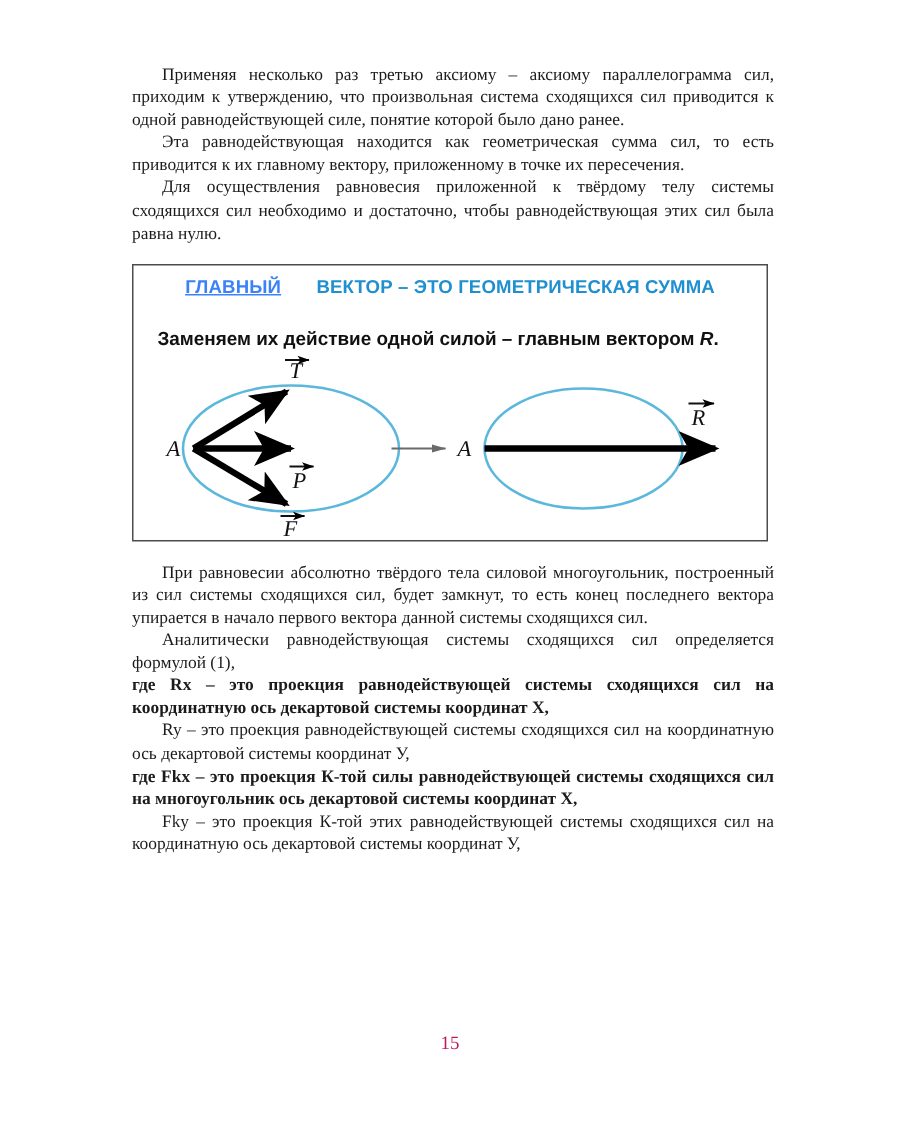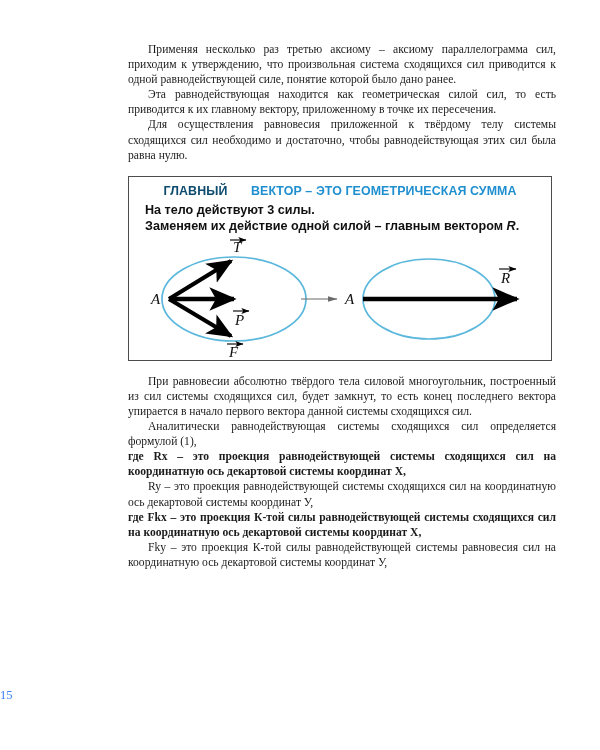--- a/index.html
+++ b/index.html
@@ -22,21 +22,20 @@
     width: 600px;
     height: 750px;
     background: #ffffff;
   }
 
   .content {
     position: absolute;
     left: 88px;
     top: 42px;
     width: 428px;
-    margin-left: 40px;
   }
 
   p.body-par {
     margin: 0;
     font-family: "Liberation Serif", serif;
     font-size: 11.6px;
     line-height: 15.1px;
     text-align: justify;
     text-indent: 20px;
     color: #1b1b1b;
@@ -64,21 +63,21 @@
     left: 0;
     top: 7px;
     width: 100%;
     text-align: center;
     font-family: "Liberation Sans", sans-serif;
     font-size: 12.4px;
     font-weight: 700;
     letter-spacing: 0.1px;
     white-space: nowrap;
   }
-  .fig-heading .w-main { color: #0c4a6e; }
+  .fig-heading .w-main { color: #3b82f6; text-decoration: underline; }
   .fig-heading .w-rest { color: #1f8fd0; padding-left: 20px; }
 
   .fig-line {
     position: absolute;
     left: 16px;
     font-family: "Liberation Sans", sans-serif;
     font-size: 12.6px;
     font-weight: 700;
     color: #111111;
     white-space: nowrap;
@@ -93,45 +92,44 @@
     top: 60px;
     width: 424px;
     height: 122px;
   }
 
   .footer-page {
     position: absolute;
     left: 0;
     top: 688px;
     width: 600px;
-    text-align: left;
+    text-align: center;
     font-family: "Liberation Serif", serif;
     font-size: 12.6px;
-    color: #3b82f6;
+    color: #be185d;
   }
 </style>
 </head>
 <body>
 
 <div class="page">
 
   <div class="content">
 
     <p class="body-par">Применяя несколько раз третью аксиому – аксиому параллелограмма сил, приходим к утверждению, что произвольная система сходящихся сил приводится к одной равнодействующей силе, понятие которой было дано ранее.</p>
-    <p class="body-par">Эта равнодействующая находится как геометрическая силой сил, то есть приводится к их главному вектору, приложенному в точке их пересечения.</p>
+    <p class="body-par">Эта равнодействующая находится как геометрическая сумма сил, то есть приводится к их главному вектору, приложенному в точке их пересечения.</p>
     <p class="body-par">Для осуществления равновесия приложенной к твёрдому телу системы сходящихся сил необходимо и достаточно, чтобы равнодействующая этих сил была равна нулю.</p>
 
     <div class="figure-box">
 
       <div class="fig-heading">
         <span class="w-main">ГЛАВНЫЙ</span>
         <span class="w-rest">ВЕКТОР – ЭТО ГЕОМЕТРИЧЕСКАЯ СУММА</span>
       </div>
 
-      <div class="fig-line l1">На тело действуют 3 силы.</div>
 
       <div class="fig-line l2">
         <span>Заменяем их действие одной силой – главным вектором </span><span class="ital">R</span><span>.</span>
       </div>
 
       <svg class="diagram" viewBox="0 0 424 122">
         <defs>
           <marker id="ah-thick" markerWidth="7" markerHeight="7" refX="5.6" refY="3.0" orient="auto" markerUnits="strokeWidth">
             <path d="M0,0.35 L6.2,3.0 L0,5.65 L1.5,3.0 Z" fill="#000000"></path>
           </marker>
@@ -172,20 +170,20 @@
           <text x="372" y="46" font-family="Liberation Serif, serif" font-size="15" font-style="italic" fill="#111">R</text>
           <line x1="370" y1="32" x2="387" y2="32" stroke="#111" stroke-width="1.2" marker-end="url(#ah-small)"></line>
         </g>
       </svg>
     </div>
 
     <p class="body-par" style="margin-top:13px;">При равновесии абсолютно твёрдого тела силовой многоугольник, построенный из сил системы сходящихся сил, будет замкнут, то есть конец последнего вектора упирается в начало первого вектора данной системы сходящихся сил.</p>
     <p class="body-par">Аналитически равнодействующая системы сходящихся сил определяется формулой (1),</p>
     <p class="body-par noindent">где Rx – это проекция равнодействующей системы сходящихся сил на координатную ось декартовой системы координат X,</p>
     <p class="body-par">Ry – это проекция равнодействующей системы сходящихся сил на координатную ось декартовой системы координат У,</p>
-    <p class="body-par noindent">где Fkx – это проекция К-той силы равнодействующей системы сходящихся сил на координатную ось декартовой системы координат X,</p>
-    <p class="body-par">Fky – это проекция К-той силы равнодействующей системы равновесия сил на координатную ось декартовой системы координат У,</p>
+    <p class="body-par noindent">где Fkx – это проекция К-той силы равнодействующей системы сходящихся сил на многоугольник ось декартовой системы координат X,</p>
+    <p class="body-par">Fky – это проекция К-той этих равнодействующей системы сходящихся сил на координатную ось декартовой системы координат У,</p>
 
   </div>
 
   <div class="footer-page">15</div>
 
 </div>
 
 </body></html>

